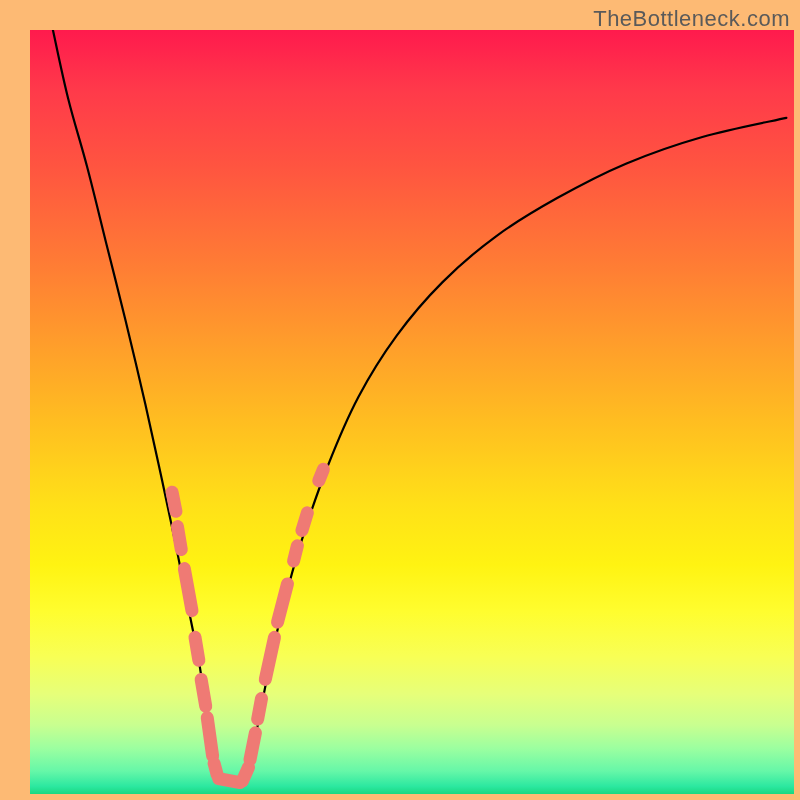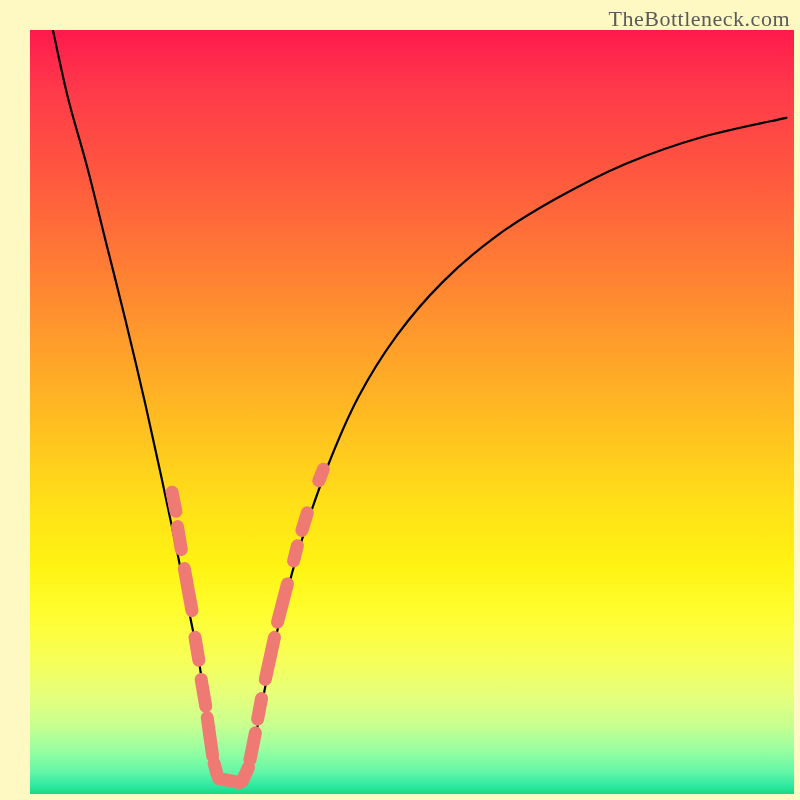--- a/index.html
+++ b/index.html
@@ -8,22 +8,21 @@
     width: 800px;
     height: 800px;
     overflow: hidden;
     font-family: Arial, Helvetica, sans-serif;
     background: #000;
   }
   .outer {
     position: relative;
     width: 800px;
     height: 800px;
-    background: #fef9c3;
-    font-family: Liberation Serif, serif;
+    background: #fdba74;
   }
   .plot-area {
     position: absolute;
     left: 30px;
     top: 30px;
     width: 764px;
     height: 764px;
     overflow: hidden;
   }
   .gradient-bg {

